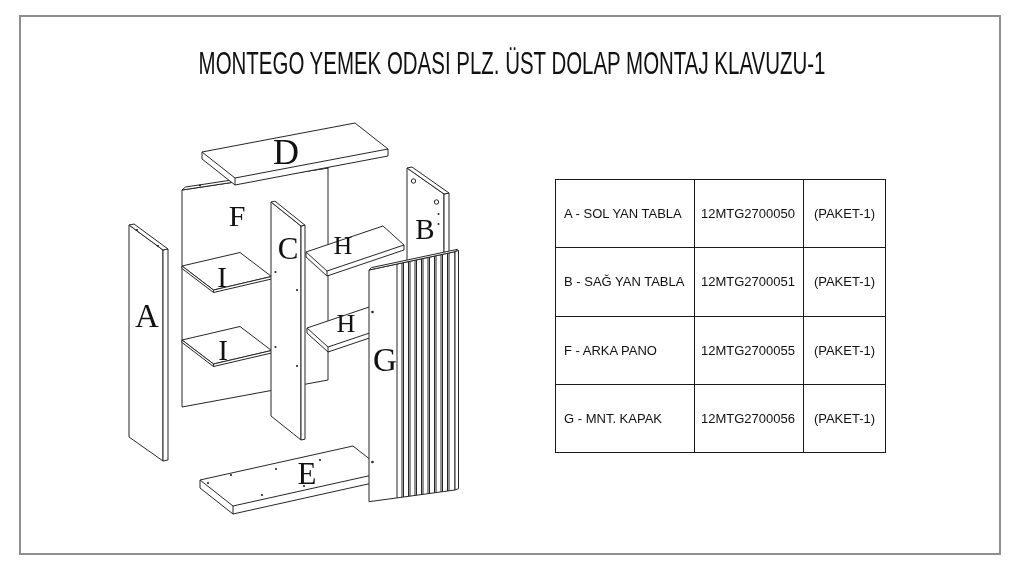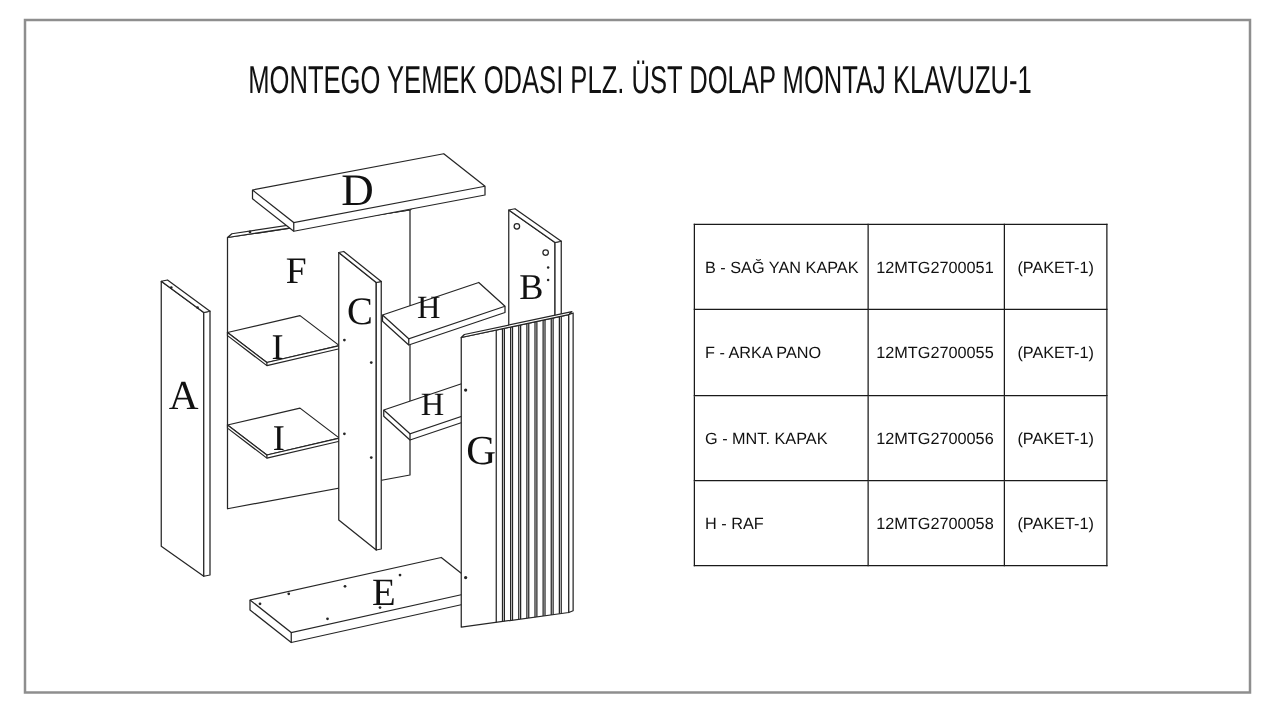--- a/index.html
+++ b/index.html
@@ -149,33 +149,33 @@
 </svg>
 
 <table class="parts">
   <colgroup>
       <col class="c1">
       <col class="c2">
       <col class="c3">
     </colgroup>
   <tbody>
     <tr>
-      <td>B - SAĞ YAN KAPAK</td>
+      <td>A - SOL YAN TABLA</td>
+      <td class="code">12MTG2700050</td>
+      <td class="pkt">(PAKET-1)</td>
+    </tr>
+    <tr>
+      <td>B - SAĞ YAN TABLA</td>
       <td class="code">12MTG2700051</td>
       <td class="pkt">(PAKET-1)</td>
     </tr>
     <tr>
       <td>F - ARKA PANO</td>
       <td class="code">12MTG2700055</td>
       <td class="pkt">(PAKET-1)</td>
     </tr>
     <tr>
       <td>G - MNT. KAPAK</td>
       <td class="code">12MTG2700056</td>
       <td class="pkt">(PAKET-1)</td>
     </tr>
-    <tr>
-      <td>H - RAF</td>
-      <td class="code">12MTG2700058</td>
-      <td class="pkt">(PAKET-1)</td>
-    </tr>
   </tbody>
 </table>
 
 </body></html>

